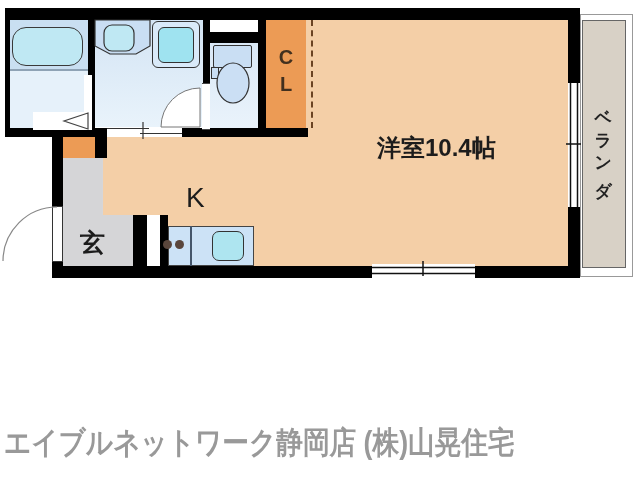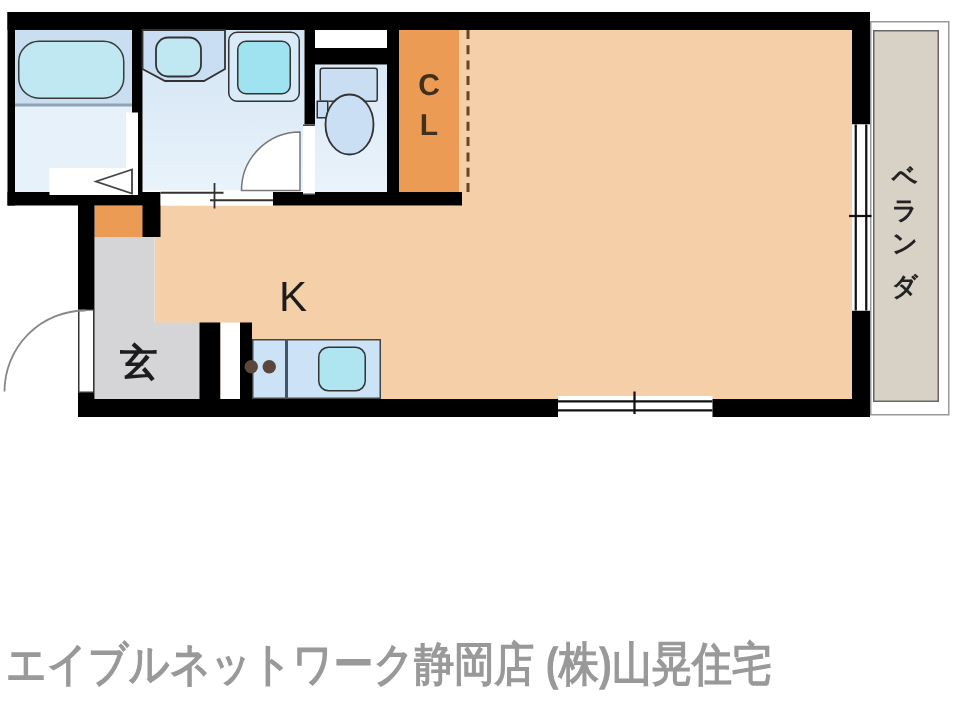--- a/index.html
+++ b/index.html
@@ -80,20 +80,21 @@
     <line x1="577.5" y1="83" x2="577.5" y2="207" stroke="#111" stroke-width="1.5"></line>
     <line x1="566" y1="144" x2="581" y2="144" stroke="#111" stroke-width="1.5"></line>
     <line x1="372" y1="267.5" x2="475" y2="267.5" stroke="#111" stroke-width="1.5"></line>
     <line x1="372" y1="273.5" x2="475" y2="273.5" stroke="#111" stroke-width="1.5"></line>
     <line x1="423" y1="261" x2="423" y2="276" stroke="#111" stroke-width="1.5"></line>
     <line x1="107" y1="128.5" x2="149" y2="128.5" stroke="#333" stroke-width="1.2"></line>
     <line x1="140" y1="133.5" x2="182" y2="133.5" stroke="#333" stroke-width="1.2"></line>
     <line x1="143" y1="122" x2="143" y2="139" stroke="#333" stroke-width="1.2"></line>
   </svg>
 
+  <div class="lbl" style="left:377px;top:135px;font-size:24px;font-weight:600;">洋室10.4帖</div>
   <div class="lbl" style="left:186px;top:183px;font-size:28px;font-weight:400;">K</div>
   <div class="lbl" style="left:80px;top:229px;font-size:25px;font-weight:600;">玄</div>
   <div class="lbl vtext" style="left:275px;top:46px;font-size:20px;font-weight:700;letter-spacing:5px;color:var(--cl-text);">CL</div>
   <div class="lbl vtext" style="left:593px;top:98px;font-size:17px;font-weight:600;letter-spacing:4px;color:#222;">ベランダ</div>
 
   <div class="lbl" style="left:4px;top:426px;font-size:31px;font-weight:700;color:var(--caption-gray);white-space:nowrap;transform:scaleX(0.86);transform-origin:0 50%;">エイブルネットワーク静岡店 (株)山晃住宅</div>
 
 </div>
 
 </body></html>

